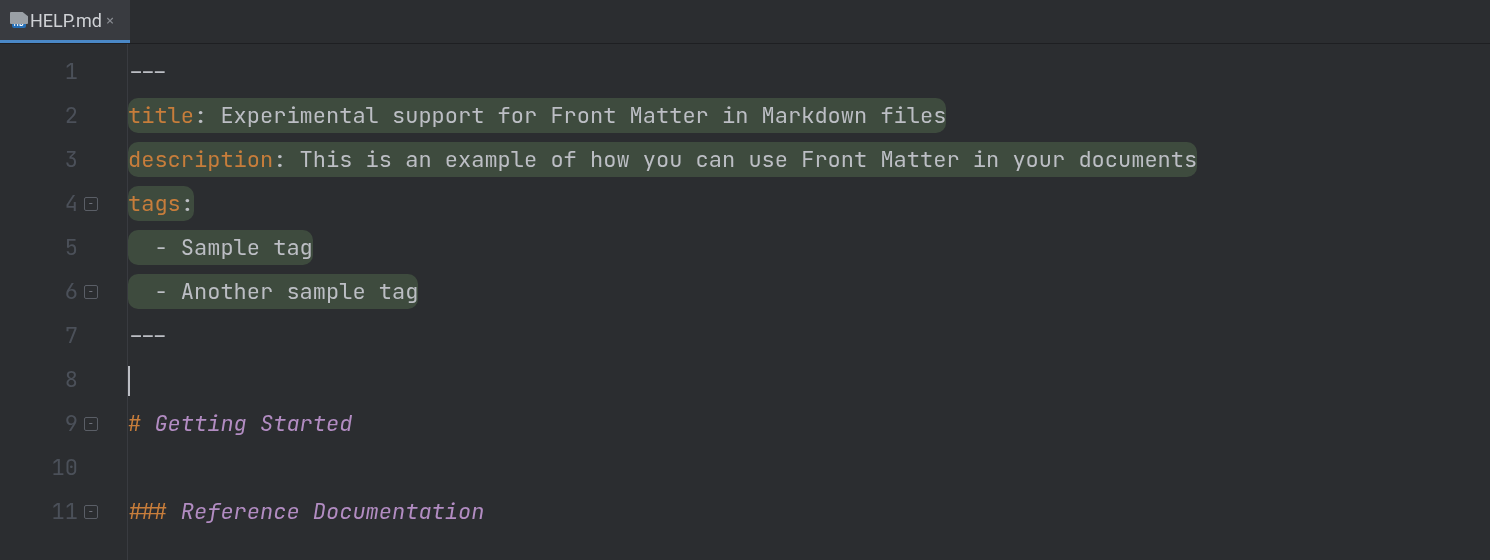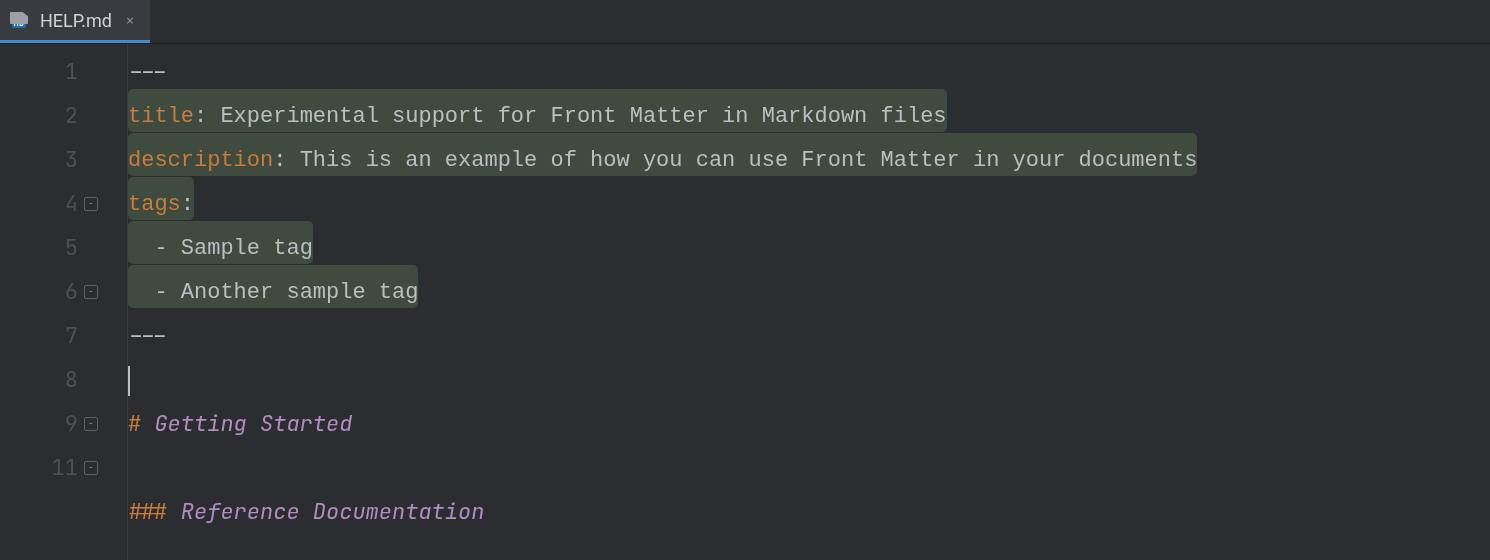--- a/index.html
+++ b/index.html
@@ -16,21 +16,20 @@
   .tabbar {
     height: 44px;
     background: #2b2d30;
     display: flex;
     align-items: stretch;
     border-bottom: 1px solid #1e1f22;
   }
   .tab {
     display: flex;
     align-items: center;
-    gap: 10px;
     padding: 0 12px 0 8px;
     background: #393b40;
     border-bottom: 3px solid #4a88c7;
     position: relative;
     cursor: pointer;
   }
   .tab .file-icon {
     width: 22px; height: 22px;
     display: flex; align-items: center; justify-content: center;
     flex-direction: column;
@@ -108,21 +107,21 @@
     flex: 1;
     padding-top: 6px;
     white-space: pre;
     position: relative;
   }
   .line { height: 44px; display: flex; align-items: center; }
   .line .content { padding-left: 0; }
 
   .fm-delim, .fm-text { color: #bcbec4; }
   .fm-key   { color: #c77d3b; }
-  .fm-hl    { background: #3e4b3e; padding-top: 15px; padding-bottom: 3px; border-radius: 5px; font-family: Liberation Mono, monospace; }
+  .fm-hl    { background: #3e4b3e; padding-top: 3px; padding-bottom: 3px; border-radius: 10px; }
   .h-mark   { color: #c77d3b; }
   .h-text   { color: #b28cc2; font-style: italic; text-align: center; }
 
   .caret {
     display: inline-block;
     width: 2px; height: 30px;
     background: #bcbec4;
     vertical-align: middle;
   }
 
@@ -151,19 +150,20 @@
   <div class="gutter">
       <div class="ln">1</div>
       <div class="ln">2</div>
       <div class="ln">3</div>
       <div class="ln">4<span class="fold">−</span></div>
       <div class="ln">5</div>
       <div class="ln">6<span class="fold">−</span></div>
       <div class="ln">7</div>
       <div class="ln">8</div>
       <div class="ln">9<span class="fold">−</span></div>
+      <div class="ln">10</div>
       <div class="ln">11<span class="fold">−</span></div>
       <div class="ln"></div>
     </div>
   <div class="gutter-border"></div>
   <div class="code"><div class="line"><span class="content"><span class="fm-delim">---</span></span></div><div class="line"><span class="content"><span class="fm-hl"><span class="fm-key">title</span><span class="fm-text">: Experimental support for Front Matter in Markdown files</span></span></span></div><div class="line"><span class="content"><span class="fm-hl"><span class="fm-key">description</span><span class="fm-text">: This is an example of how you can use Front Matter in your documents</span></span></span></div><div class="line"><span class="content"><span class="fm-hl"><span class="fm-key">tags</span><span class="fm-text">:</span></span></span></div><div class="line"><span class="content"><span class="fm-hl"><span class="fm-text">  - Sample tag</span></span></span></div><div class="line"><span class="content"><span class="fm-hl"><span class="fm-text">  - Another sample tag</span></span></span></div><div class="line"><span class="content"><span class="fm-delim">---</span></span></div><div class="line"><span class="content"><span class="caret"></span></span></div><div class="line"><span class="content"><span class="h-mark"># </span><span class="h-text">Getting Started</span></span></div><div class="line"><span class="content"><span class="fm-text"></span></span></div><div class="line"><span class="content"><span class="h-mark">### </span><span class="h-text">Reference Documentation</span></span></div><div class="line"><span class="content"><span class="fm-text"></span></span></div></div>
   <div class="scrollbar"></div>
 </div>
 
 </body></html>

